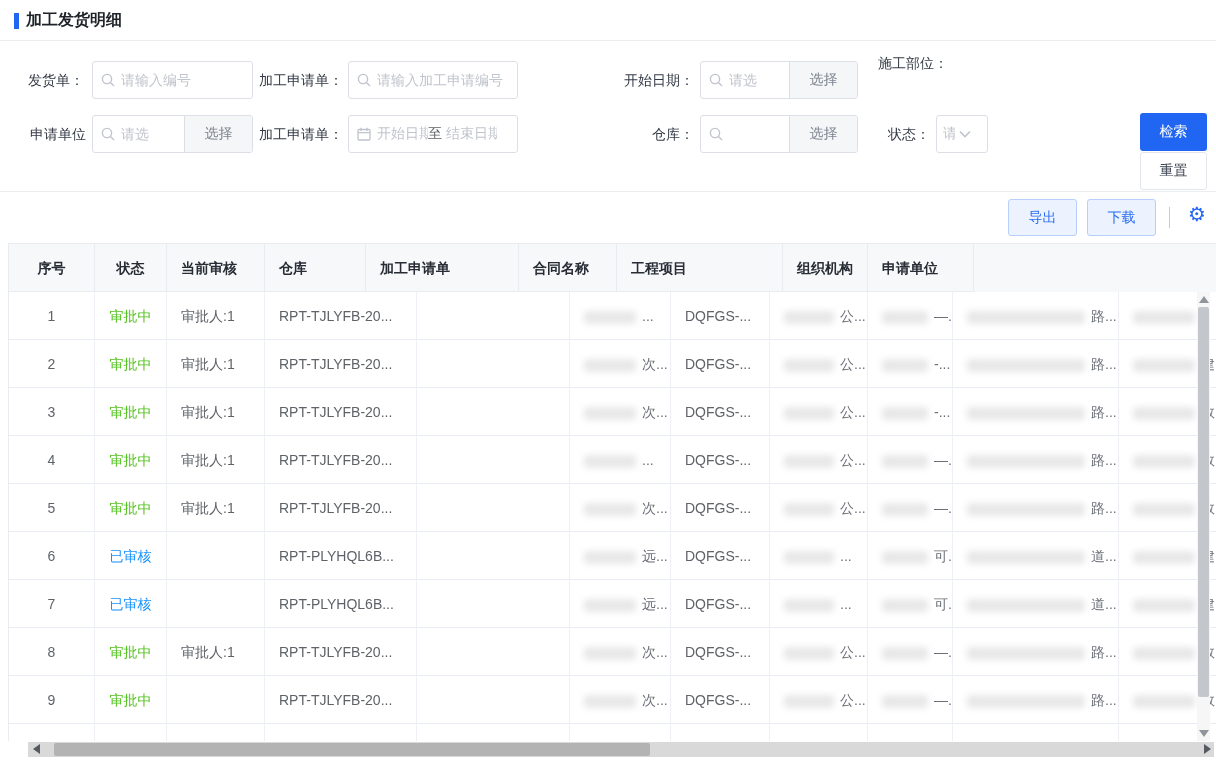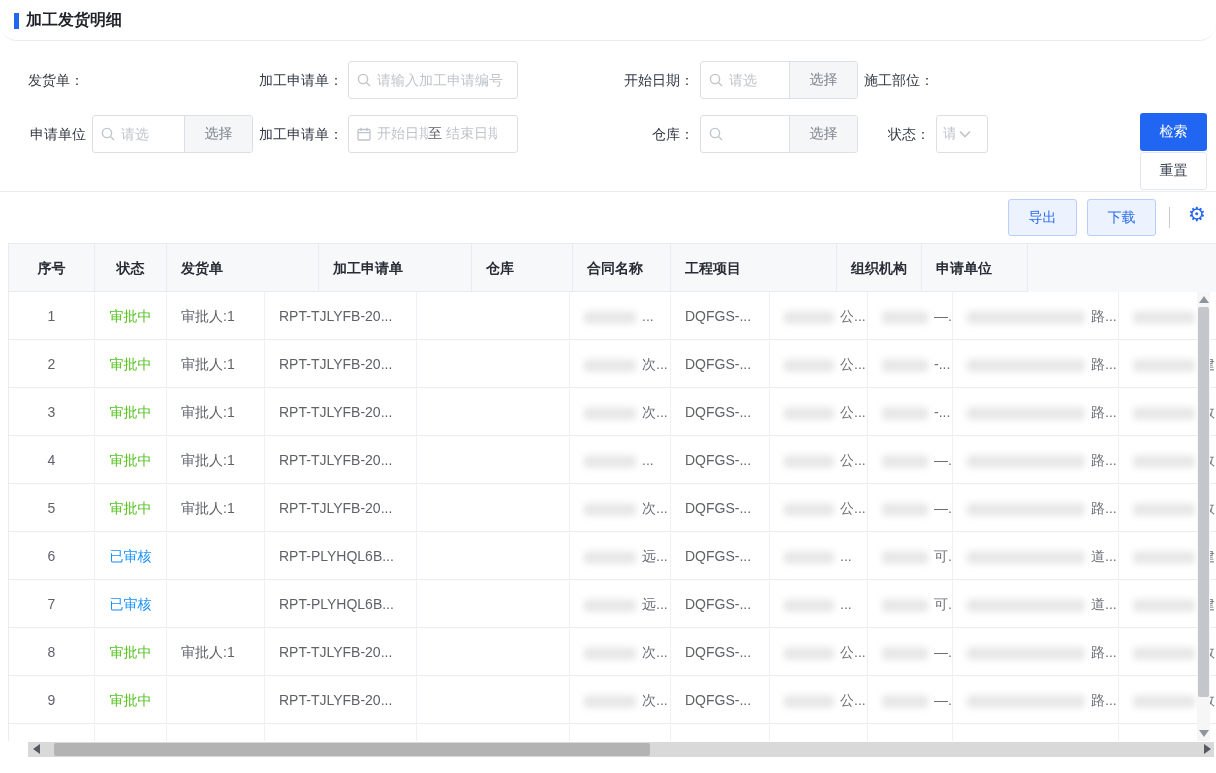--- a/index.html
+++ b/index.html
@@ -1,21 +1,21 @@
 <!DOCTYPE html>
 <html><head>
 <meta charset="utf-8">
 <style>
   * { margin:0; padding:0; box-sizing:border-box; }
   html,body { width:1216px; height:773px; overflow:hidden; background:#fff;
     font-family:"Liberation Sans","DejaVu Sans",sans-serif; font-size:14px; color:#303133; }
   .abs { position:absolute; }
 
   
-  #pagehead { position:absolute; left:0; top:0; width:1216px; height:41px; border-bottom:1px solid #ebedf0;border-radius:17px; }
+  #pagehead { position:absolute; left:0; top:0; width:1216px; height:41px; border-bottom:1px solid #ebedf0; }
   #titlebar { position:absolute; left:14px; top:13px; width:5px; height:16px; background:#2166f3; }
   #pagetitle { position:absolute; left:26px; top:10px; font-size:16px; font-weight:bold; color:#1f2329; }
 
   
   #filters { position:absolute; left:0; top:41px; width:1216px; height:151px; border-bottom:1px solid #ebedf0; background:#fff; }
   .flabel { position:absolute; height:38px; line-height:38px; text-align:right; color:#333a45; white-space:nowrap; }
   .finput { position:absolute; height:38px; border:1px solid #dcdfe6; border-radius:3px; background:#fff;
     display:flex; align-items:center; padding:0 8px; overflow:hidden; }
   .finput input { border:none; outline:none; flex:1; min-width:0; font-size:14px; color:#606266;
     font-family:inherit; background:transparent; }
@@ -80,20 +80,27 @@
 <body>
 
 <div id="pagehead">
   <div id="titlebar"></div>
   <div id="pagetitle">加工发货明细</div>
 </div>
 
 <div id="filters">
 
   <div class="flabel" style="left:0;top:20px;width:84px;">发货单：</div>
+  <div class="finput" style="left:92px;top:20px;width:161px;">
+    <svg class="sicon" viewBox="0 0 14 14">
+        <circle cx="6" cy="6" r="4.6" fill="none" stroke="#c0c4cc" stroke-width="1.4"></circle>
+        <line x1="9.4" y1="9.4" x2="13" y2="13" stroke="#c0c4cc" stroke-width="1.4"></line>
+      </svg>
+    <input placeholder="请输入编号" style="">
+  </div>
 
   <div class="flabel" style="left:245px;top:20px;width:98px;">加工申请单：</div>
   <div class="finput" style="left:348px;top:20px;width:170px;">
     <svg class="sicon" viewBox="0 0 14 14">
         <circle cx="6" cy="6" r="4.6" fill="none" stroke="#c0c4cc" stroke-width="1.4"></circle>
         <line x1="9.4" y1="9.4" x2="13" y2="13" stroke="#c0c4cc" stroke-width="1.4"></line>
       </svg>
     <input placeholder="请输入加工申请编号" style="">
   </div>
 
@@ -102,21 +109,21 @@
     <div class="gin">
       <svg class="sicon" viewBox="0 0 14 14">
           <circle cx="6" cy="6" r="4.6" fill="none" stroke="#c0c4cc" stroke-width="1.4"></circle>
           <line x1="9.4" y1="9.4" x2="13" y2="13" stroke="#c0c4cc" stroke-width="1.4"></line>
         </svg>
       <input placeholder="请选" style="">
     </div>
     <div class="selbtn">选择</div>
   </div>
 
-  <div class="flabel" style="left:850px;top:20px;width:98px;text-align:center;">施工部位：</div>
+  <div class="flabel" style="left:850px;top:3px;width:98px;">施工部位：</div>
 
   <div class="flabel" style="left:16px;top:74px;width:84px;">申请单位：</div>
   <div class="grp" style="left:92px;top:74px;width:161px;">
     <div class="gin">
       <svg class="sicon" viewBox="0 0 14 14">
           <circle cx="6" cy="6" r="4.6" fill="none" stroke="#c0c4cc" stroke-width="1.4"></circle>
           <line x1="9.4" y1="9.4" x2="13" y2="13" stroke="#c0c4cc" stroke-width="1.4"></line>
         </svg>
       <input placeholder="请选" style="">
     </div>
@@ -162,23 +169,23 @@
 
 <button class="btn-light" style="left:1008px;">导出</button>
 <button class="btn-light" style="left:1087px;">下载</button>
 <div id="tooldivider"></div>
 <div id="gear">⚙</div>
 
 <div id="tablewrap">
   <div id="thead">
       <div class="th center" style="width: 86px;">序号</div>
       <div class="th center" style="width: 72px;">状态</div>
-      <div class="th" style="width: 152px;">发货单</div>
+      <div class="th" style="width: 98px;">当前审核</div>
+      <div class="th" style="width: 101px;">仓库</div>
       <div class="th" style="width: 153px;">加工申请单</div>
-      <div class="th" style="width: 101px;">仓库</div>
       <div class="th" style="width: 98px;">合同名称</div>
       <div class="th" style="width: 166px;">工程项目</div>
       <div class="th" style="width: 85px;">组织机构</div>
       <div class="th" style="width: 106px;">申请单位</div>
     </div>
   <div id="tbody">
       <div class="trow">
         <div class="td center" style="width: 86px;">1</div>
         <div class="td center" style="width: 72px;"><span class="st-green">审批中</span></div>
         <div class="td" style="width: 98px;">审批人:1</div>

